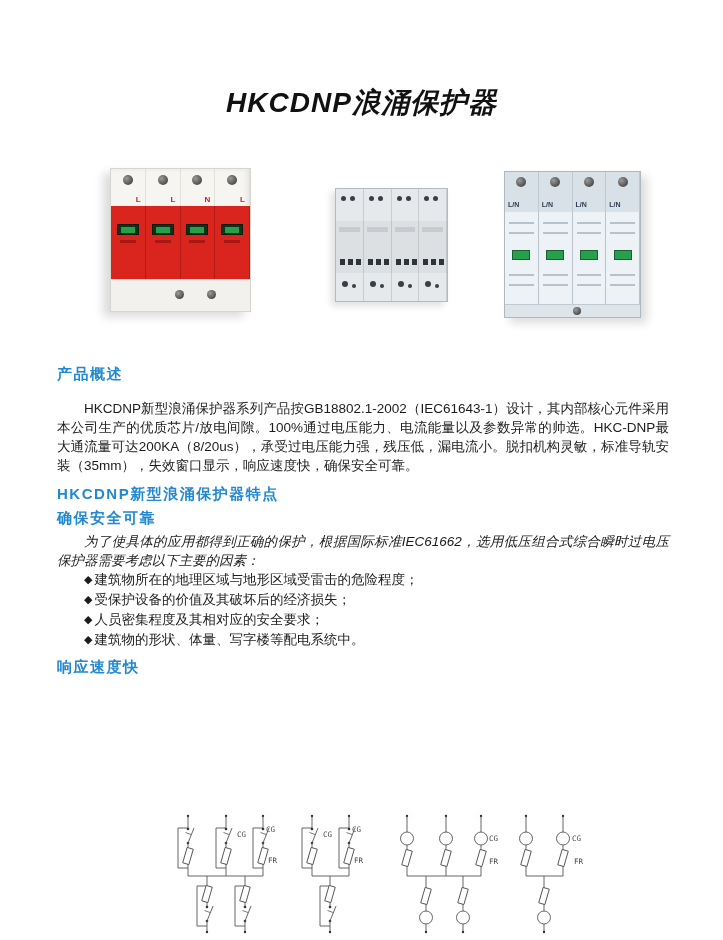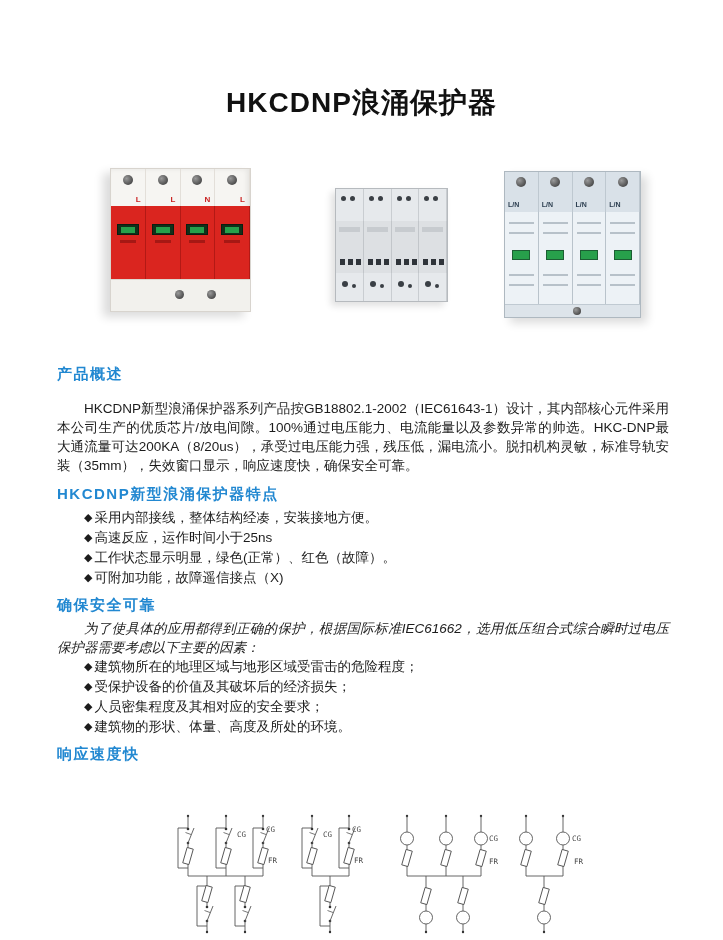--- a/index.html
+++ b/index.html
@@ -2,21 +2,21 @@
 <html style="--accent: #2288d1; --product-red: #da251f; --indicator-green: #27a04b;"><head>
 <meta charset="utf-8">
 <style>
   * { margin:0; padding:0; box-sizing:border-box; }
   html,body { background:#ffffff; }
   body { font-family:"Liberation Sans","DejaVu Sans",sans-serif; }
   .page { position:relative; width:723px; height:940px; background:#fff; overflow:hidden; margin:0 auto; }
 
   
   .title { position:absolute; top:84px; left:0; width:100%; text-align:center;
-           font-size:28px; font-weight:700; color:#111; letter-spacing:1px; }
+           font-size:28px; font-weight:700; color:#111; letter-spacing:1px;font-style:italic; }
 
   
   .product { position:absolute; }
   .prow { display:flex; }
   .cell { flex:1; position:relative; }
   .screw { border-radius:50%; background:radial-gradient(circle at 35% 35%, #9a9a9a, #2e2e2e); }
 
   
   .p1 { left:110px; top:168px; width:141px; height:144px; background:#f6f5f2;
         border:1px solid #d8d4ce; box-shadow:-7px 5px 9px rgba(0,0,0,.14), inset -3px 0 5px rgba(0,0,0,.07); }
@@ -257,34 +257,28 @@
       <span class="screw"></span>
     </div>
   </div>
 
   <div class="content">
 
     <h2 class="sec-h">产品概述</h2>
     <p class="para">HKCDNP新型浪涌保护器系列产品按GB18802.1-2002（IEC61643-1）设计，其内部核心元件采用本公司生产的优质芯片/放电间隙。100%通过电压能力、电流能量以及参数异常的帅选。HKC-DNP最大通流量可达200KA（8/20us），承受过电压能力强，残压低，漏电流小。脱扣机构灵敏，标准导轨安装（35mm），失效窗口显示，响应速度快，确保安全可靠。</p>
 
     <h2 class="sec-h gap1">HKCDNP新型浪涌保护器特点</h2>
-    <div class="blist">
-      <div class="bullet"><span class="bmark">◆</span><span>采用内部接线，整体结构经凑，安装接地方便。</span></div>
-      <div class="bullet"><span class="bmark">◆</span><span>高速反应，运作时间小于25ns</span></div>
-      <div class="bullet"><span class="bmark">◆</span><span>工作状态显示明显，绿色(正常）、红色（故障）。</span></div>
-      <div class="bullet"><span class="bmark">◆</span><span>可附加功能，故障遥信接点（X)</span></div>
-    </div>
 
     <h2 class="sec-h">确保安全可靠</h2>
     <p class="intro">为了使具体的应用都得到正确的保护，根据国际标准IEC61662，选用低压组合式综合瞬时过电压保护器需要考虑以下主要的因素：</p>
     <div class="blist">
       <div class="bullet"><span class="bmark">◆</span><span>建筑物所在的地理区域与地形区域受雷击的危险程度；</span></div>
       <div class="bullet"><span class="bmark">◆</span><span>受保护设备的价值及其破坏后的经济损失；</span></div>
       <div class="bullet"><span class="bmark">◆</span><span>人员密集程度及其相对应的安全要求；</span></div>
-      <div class="bullet"><span class="bmark">◆</span><span>建筑物的形状、体量、高度及所处的环境。</span></div>
+      <div class="bullet"><span class="bmark">◆</span><span>建筑物的形状、体量、写字楼等配电系统中。</span></div>
     </div>
 
     <h2 class="sec-h">响应速度快</h2>
   </div>
 
   <svg class="diagrams" width="580" height="126" viewBox="0 0 580 126">
     <defs>
       <g id="mov">
           <rect x="-3.2" y="-8" width="6.4" height="16" fill="#fff" stroke="#555" stroke-width="0.9" transform="rotate(16)"></rect>
         </g>

